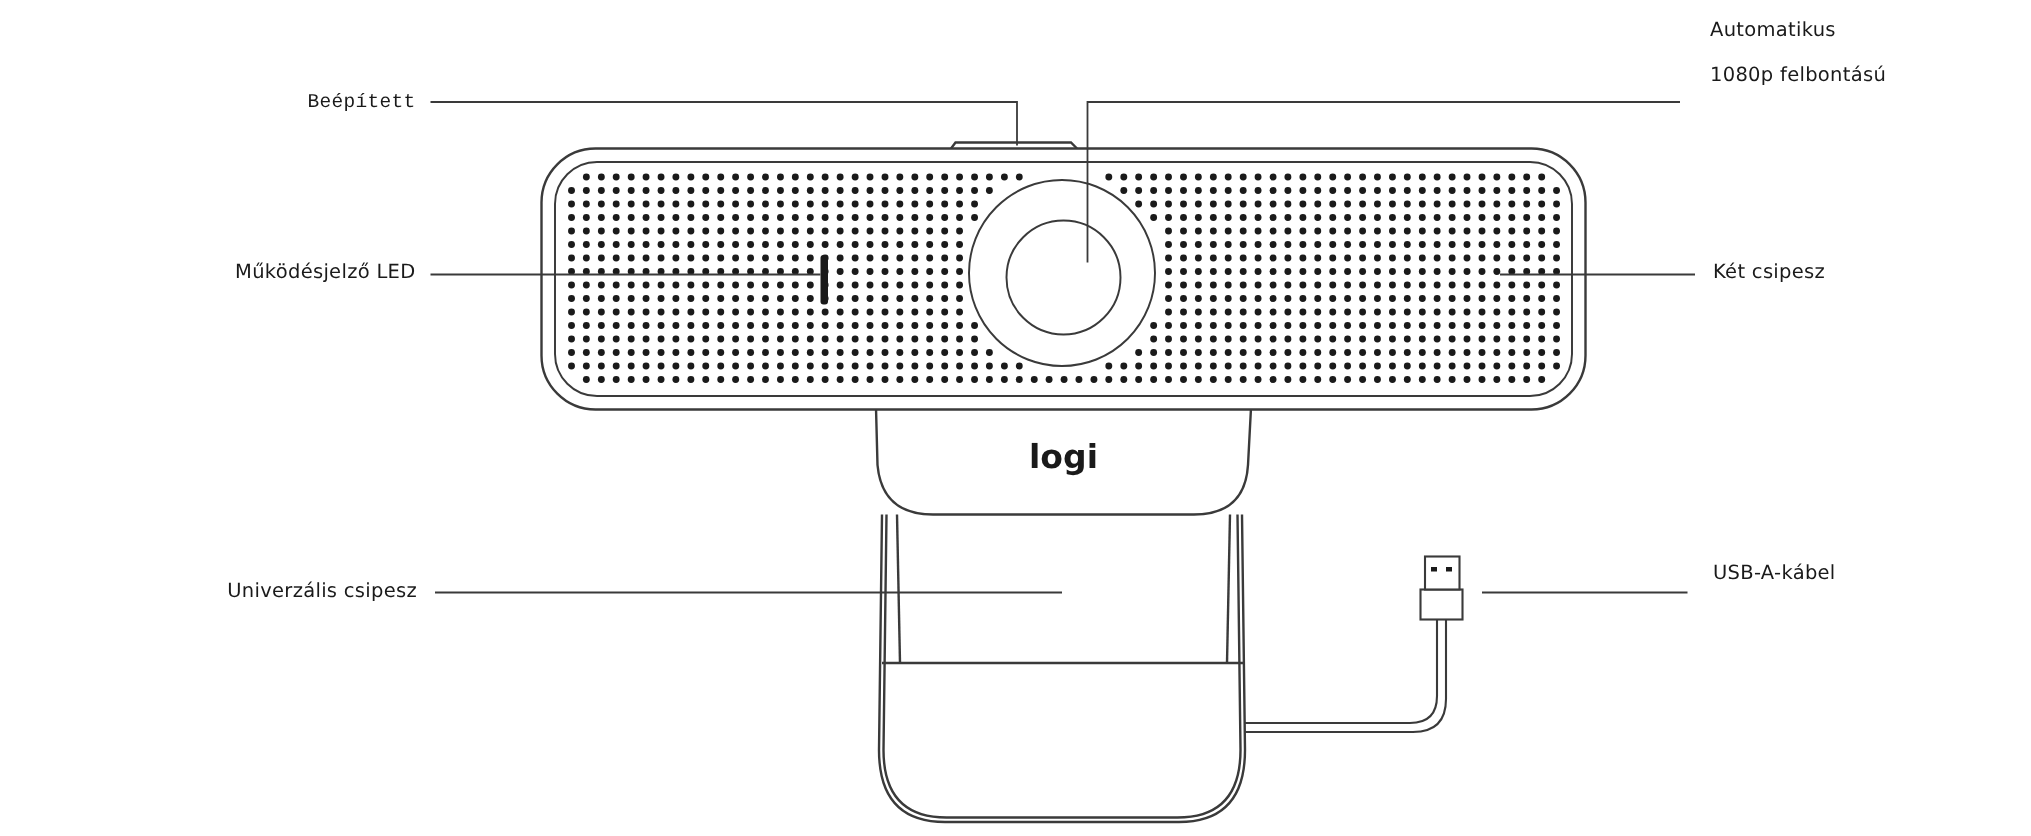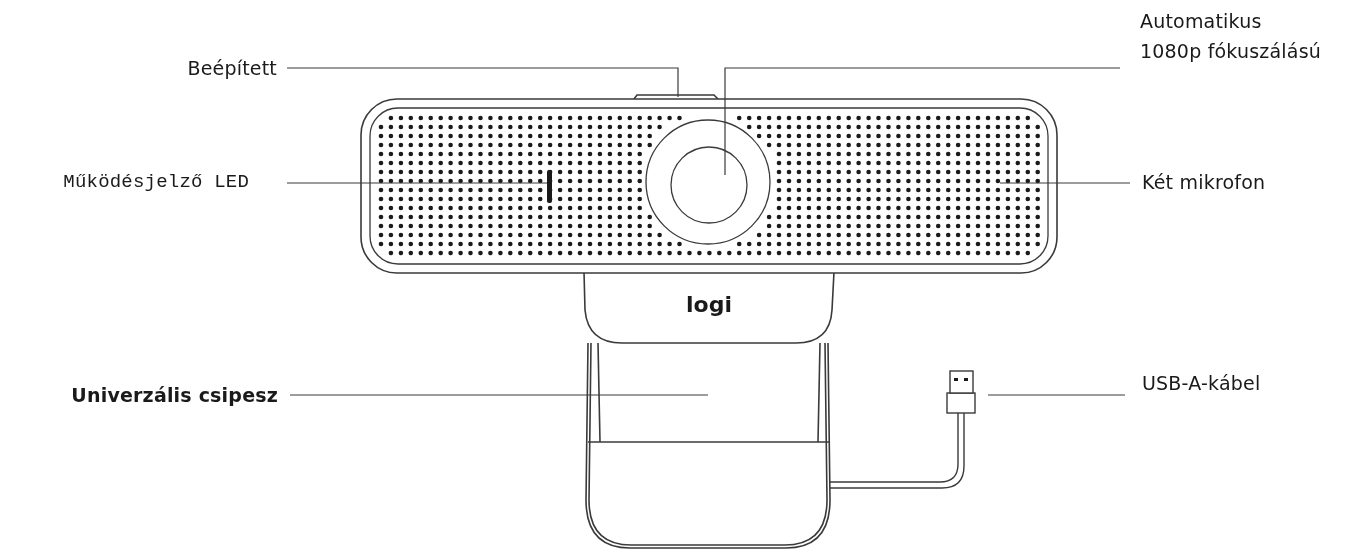--- a/index.html
+++ b/index.html
@@ -1,19 +1,19 @@
 <!DOCTYPE html>
 <html><head>
 <meta charset="utf-8">
 <style>
   html, body { margin: 0; padding: 0; background: #ffffff; }
   body { width: 1354px; height: 557px; position: relative; overflow: hidden;
          font-family: "DejaVu Sans", "Liberation Sans", sans-serif; color: #1a1a1a; }
   #stage { position: absolute; left: 0; top: 0; width: 1354px; height: 557px; }
-  .label { position: absolute; font-size: 19px; line-height: 30px; letter-spacing: 0.2px; white-space: nowrap; }
+  .label { position: absolute; font-size: 13px; line-height: 30px; letter-spacing: 0.2px; white-space: nowrap; }
   .label.left { text-align: right; }
   .label.right { text-align: left; }
   .label span { display: block; }
 </style>
 </head>
 <body>
 
 <div id="stage">
   <svg id="art" width="1354" height="557" viewBox="0 0 1354 557" xmlns="http://www.w3.org/2000/svg">
 
@@ -963,32 +963,32 @@
     <g fill="none" stroke="#3a3a3a" stroke-width="1.2">
       <polyline points="287,68 678,68 678,97"></polyline>
       <polyline points="725,175 725,68 1120,68"></polyline>
       <line x1="287" y1="183" x2="547" y2="183"></line>
       <line x1="1000" y1="183" x2="1130" y2="183"></line>
       <line x1="290" y1="395" x2="708" y2="395"></line>
       <line x1="988" y1="395" x2="1125" y2="395"></line>
     </g>
   </svg>
 
-  <div class="label left" style="right:1077px; top:53px;">
+  <div class="label left" style="right:1077px; top:53px;font-family:Liberation Mono, monospace;">
     <span>Beépített</span>
   </div>
-  <div class="label left" style="right:1105px; top:167px;font-family:Liberation Mono, monospace;">
+  <div class="label left" style="right:1077px; top:167px;">
     <span>Működésjelző LED</span>
   </div>
-  <div class="label left" style="right:1076px; top:380px;font-weight:bold;">
+  <div class="label left" style="right:1076px; top:380px;">
     <span>Univerzális csipesz</span>
   </div>
   <div class="label right" style="left:1140px; top:6px;">
     <span>Automatikus</span>
-    <span>1080p fókuszálású</span>
+    <span>1080p felbontású</span>
   </div>
   <div class="label right" style="left:1142px; top:167px;">
-    <span>Két mikrofon</span>
+    <span>Két csipesz</span>
   </div>
   <div class="label right" style="left:1142px; top:368px;">
     <span>USB-A-kábel</span>
   </div>
 </div>
 
 </body></html>

